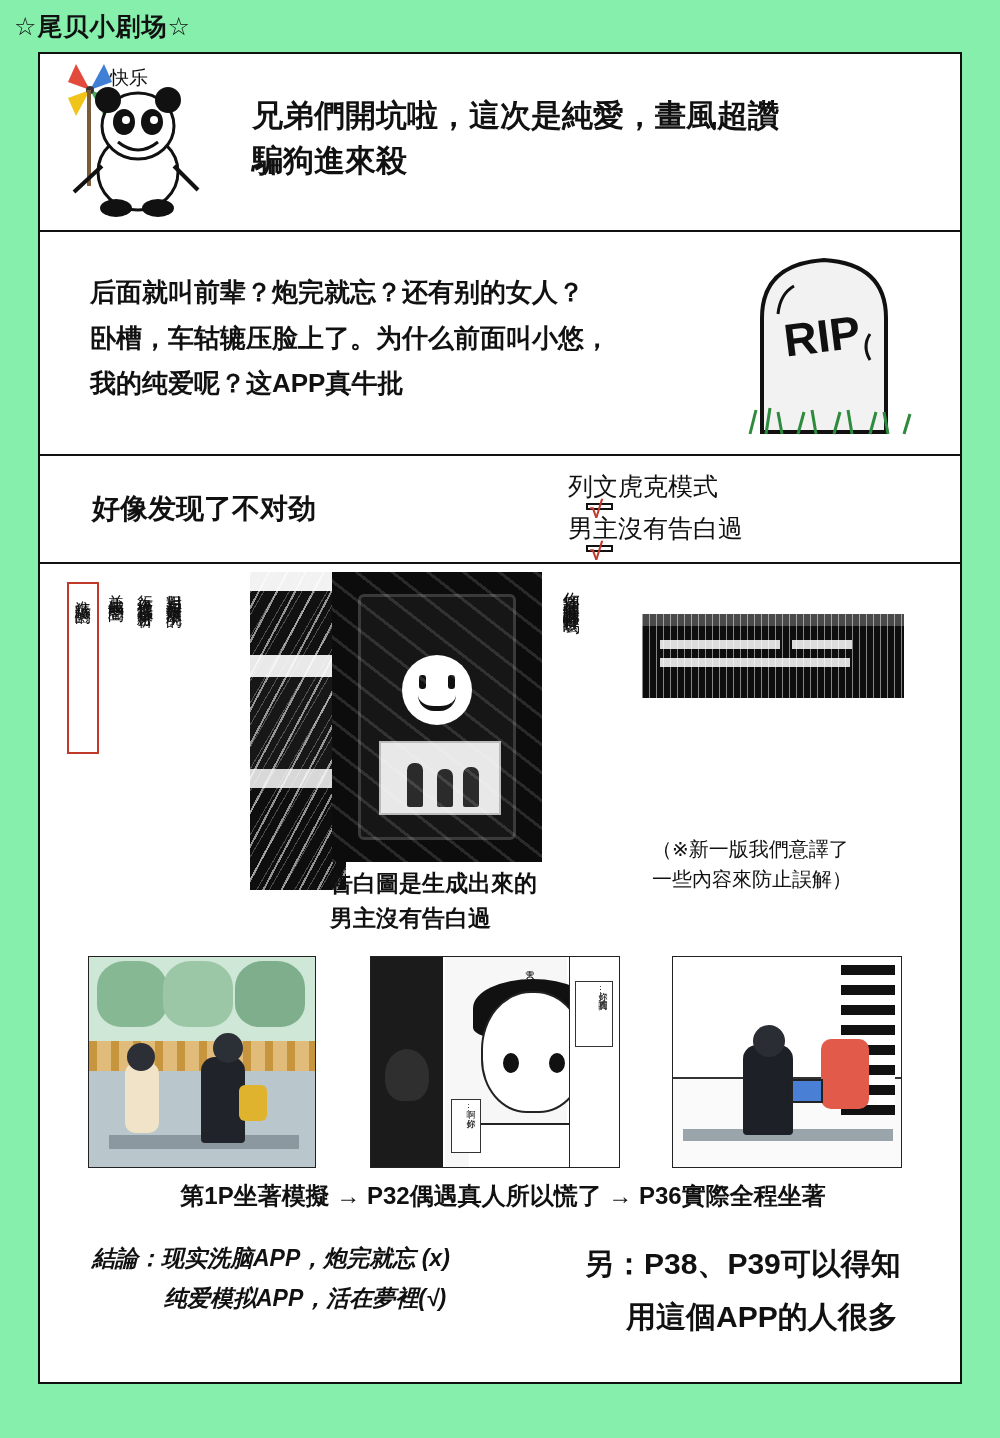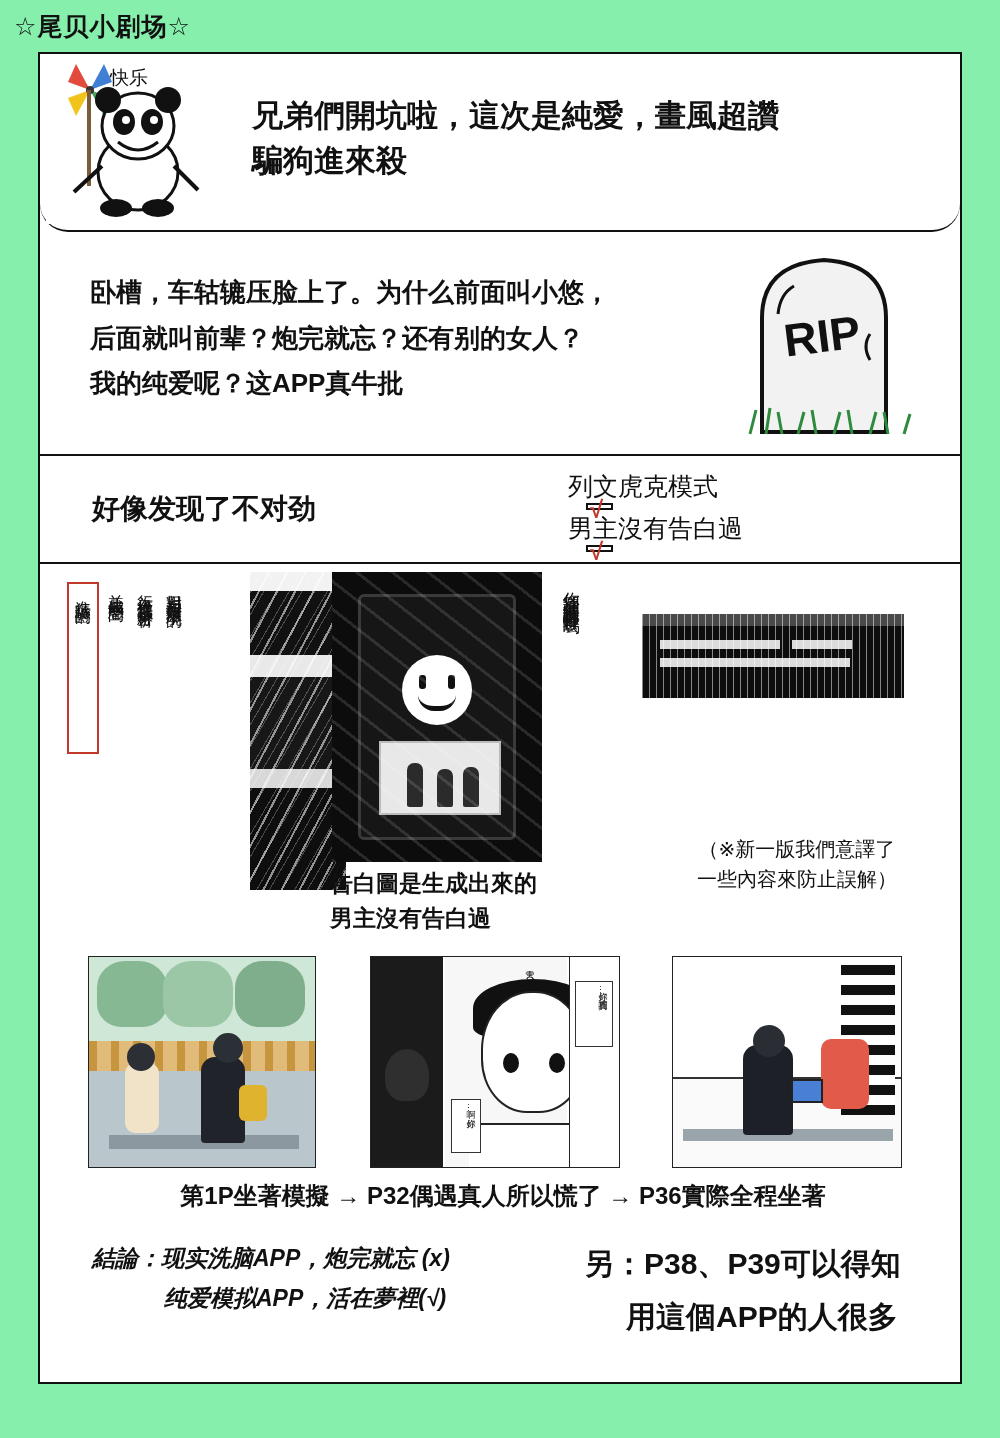--- a/index.html
+++ b/index.html
@@ -36,21 +36,21 @@
     background: #fff;
   }
   .row {
     position: relative;
     border-bottom: 2px solid #111;
     width: 100%;
   }
   .row:last-child { border-bottom: none; }
 
   
-  .row-1 { height: 178px; border-radius: 28px; }
+  .row-1 { height: 178px; }
   .avatar {
     position: absolute;
     left: 6px; top: 6px;
     width: 164px; height: 164px;
   }
   .headline {
     position: absolute;
     left: 212px; top: 40px;
     width: 690px;
     font-size: 31px;
@@ -263,21 +263,20 @@
     line-height: 1.6;
     color: #111;
   }
   .txt-right-note {
     position: absolute;
     left: 612px; top: 270px;
     width: 290px;
     font-size: 20px;
     line-height: 1.5;
     color: #111;
-    text-align: center;
   }
 
   .cap-mid {
     position: absolute;
     left: 290px; top: 302px;
     width: 290px;
     font-size: 23px;
     font-weight: bold;
     line-height: 1.5;
     color: #111;
@@ -402,22 +401,22 @@
         </svg>
       </div>
       <div class="headline">
         <div>兄弟們開坑啦，這次是純愛，畫風超讚</div>
         <div>騙狗進來殺</div>
       </div>
     </div>
 
     <div class="row row-2">
       <div class="rant">
+        <div>后面就叫前辈？炮完就忘？还有别的女人？</div>
         <div>卧槽，车轱辘压脸上了。为什么前面叫小悠，</div>
-        <div>后面就叫前辈？炮完就忘？还有别的女人？</div>
         <div>我的纯爱呢？这APP真牛批</div>
       </div>
       <div class="tombstone">
         <svg viewBox="0 0 210 200" width="210" height="200" aria-hidden="true">
           <path d="M42 190 L42 76 Q42 22 104 18 Q166 22 166 76 L166 190 Z" fill="#f2f2f2" stroke="#111" stroke-width="4"></path>
           <path d="M58 72 Q60 52 74 44" stroke="#111" stroke-width="3" fill="none"></path>
           <path d="M150 92 Q142 104 150 118" stroke="#111" stroke-width="3" fill="none"></path>
           <text x="104" y="110" text-anchor="middle" font-size="46" font-weight="bold" font-family="Liberation Sans, sans-serif" fill="#111" transform="rotate(-7 104 110)">RIP</text>
           <g stroke="#2e8b3d" stroke-width="3" fill="none">
             <path d="M30 192 L36 168"></path>

